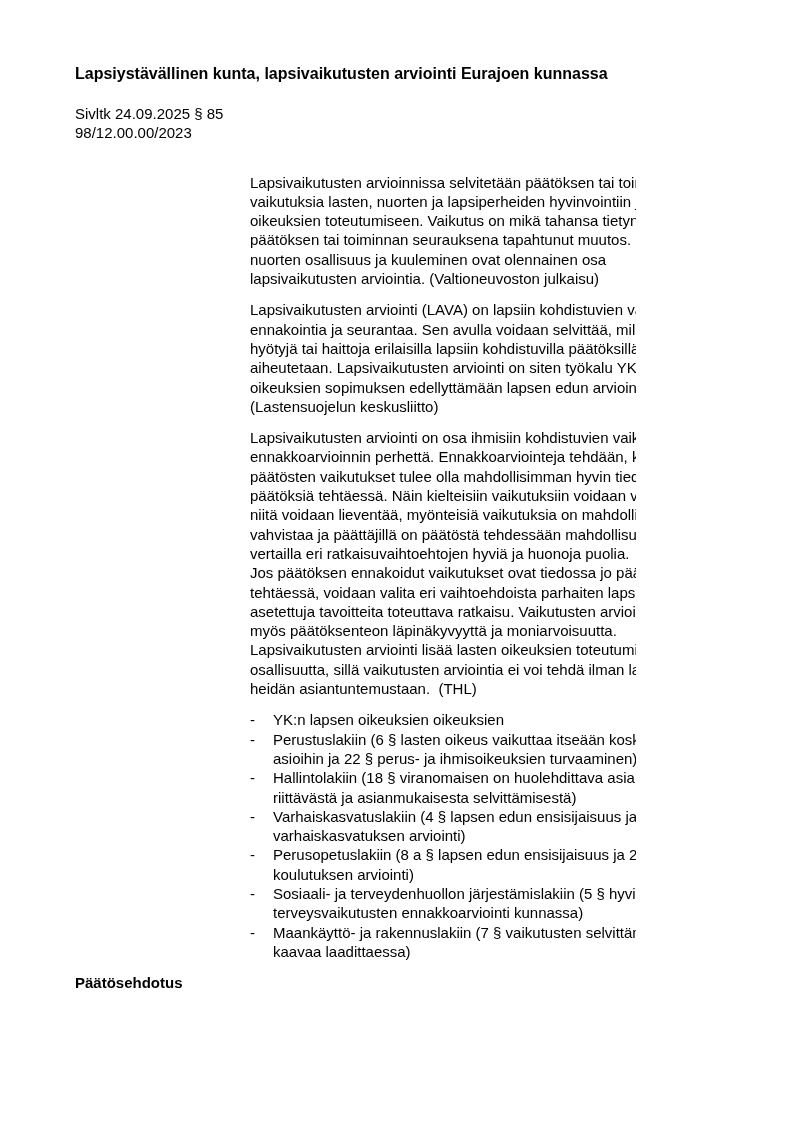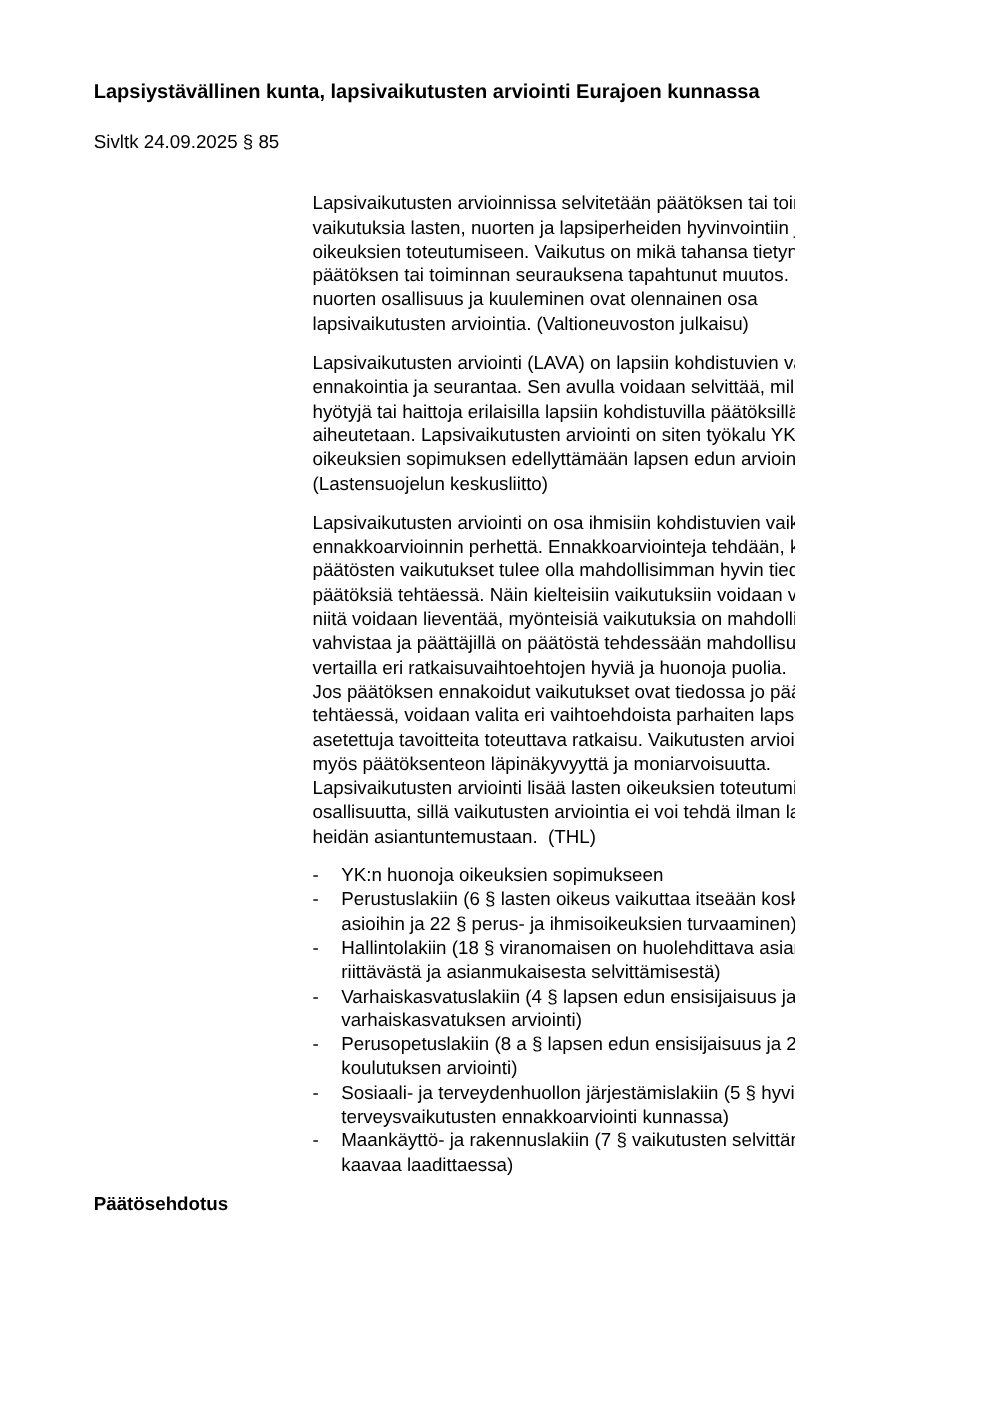--- a/index.html
+++ b/index.html
@@ -74,20 +74,21 @@
 </style>
 </head>
 <body>
 
 <div class="page">
 
   <h1 class="doc-title">Lapsiystävällinen kunta, lapsivaikutusten arviointi Eurajoen kunnassa</h1>
 
   <div class="meta">
     <div class="meta-line">Sivltk 24.09.2025 § 85</div>
+    <div class="meta-line">98/12.00.00/2023</div>
   </div>
 
   <div class="content">
 
     <p class="para">Lapsivaikutusten arvioinnissa selvitetään päätöksen tai toiminnan
 vaikutuksia lasten, nuorten ja lapsiperheiden hyvinvointiin ja
 oikeuksien toteutumiseen. Vaikutus on mikä tahansa tietyn
 päätöksen tai toiminnan seurauksena tapahtunut muutos. Lasten ja
 nuorten osallisuus ja kuuleminen ovat olennainen osa
 lapsivaikutusten arviointia. (Valtioneuvoston julkaisu)</p>
@@ -111,21 +112,21 @@
 asetettuja tavoitteita toteuttava ratkaisu. Vaikutusten arviointi lisää
 myös päätöksenteon läpinäkyvyyttä ja moniarvoisuutta.
 Lapsivaikutusten arviointi lisää lasten oikeuksien toteutumista ja
 osallisuutta, sillä vaikutusten arviointia ei voi tehdä ilman lapsia ja
 heidän asiantuntemustaan.  (THL)</p>
 
     <div class="list-block">
 
       <div class="list-item">
         <span class="dash">-</span>
-        <span class="item-text">YK:n huonoja oikeuksien sopimukseen</span>
+        <span class="item-text">YK:n lapsen oikeuksien oikeuksien</span>
       </div>
       <div class="list-item">
         <span class="dash">-</span>
         <span class="item-text">Perustuslakiin (6 § lasten oikeus vaikuttaa itseään koskeviin
 asioihin ja 22 § perus- ja ihmisoikeuksien turvaaminen)</span>
       </div>
       <div class="list-item">
         <span class="dash">-</span>
         <span class="item-text">Hallintolakiin (18 § viranomaisen on huolehdittava asian
 riittävästä ja asianmukaisesta selvittämisestä)</span>

